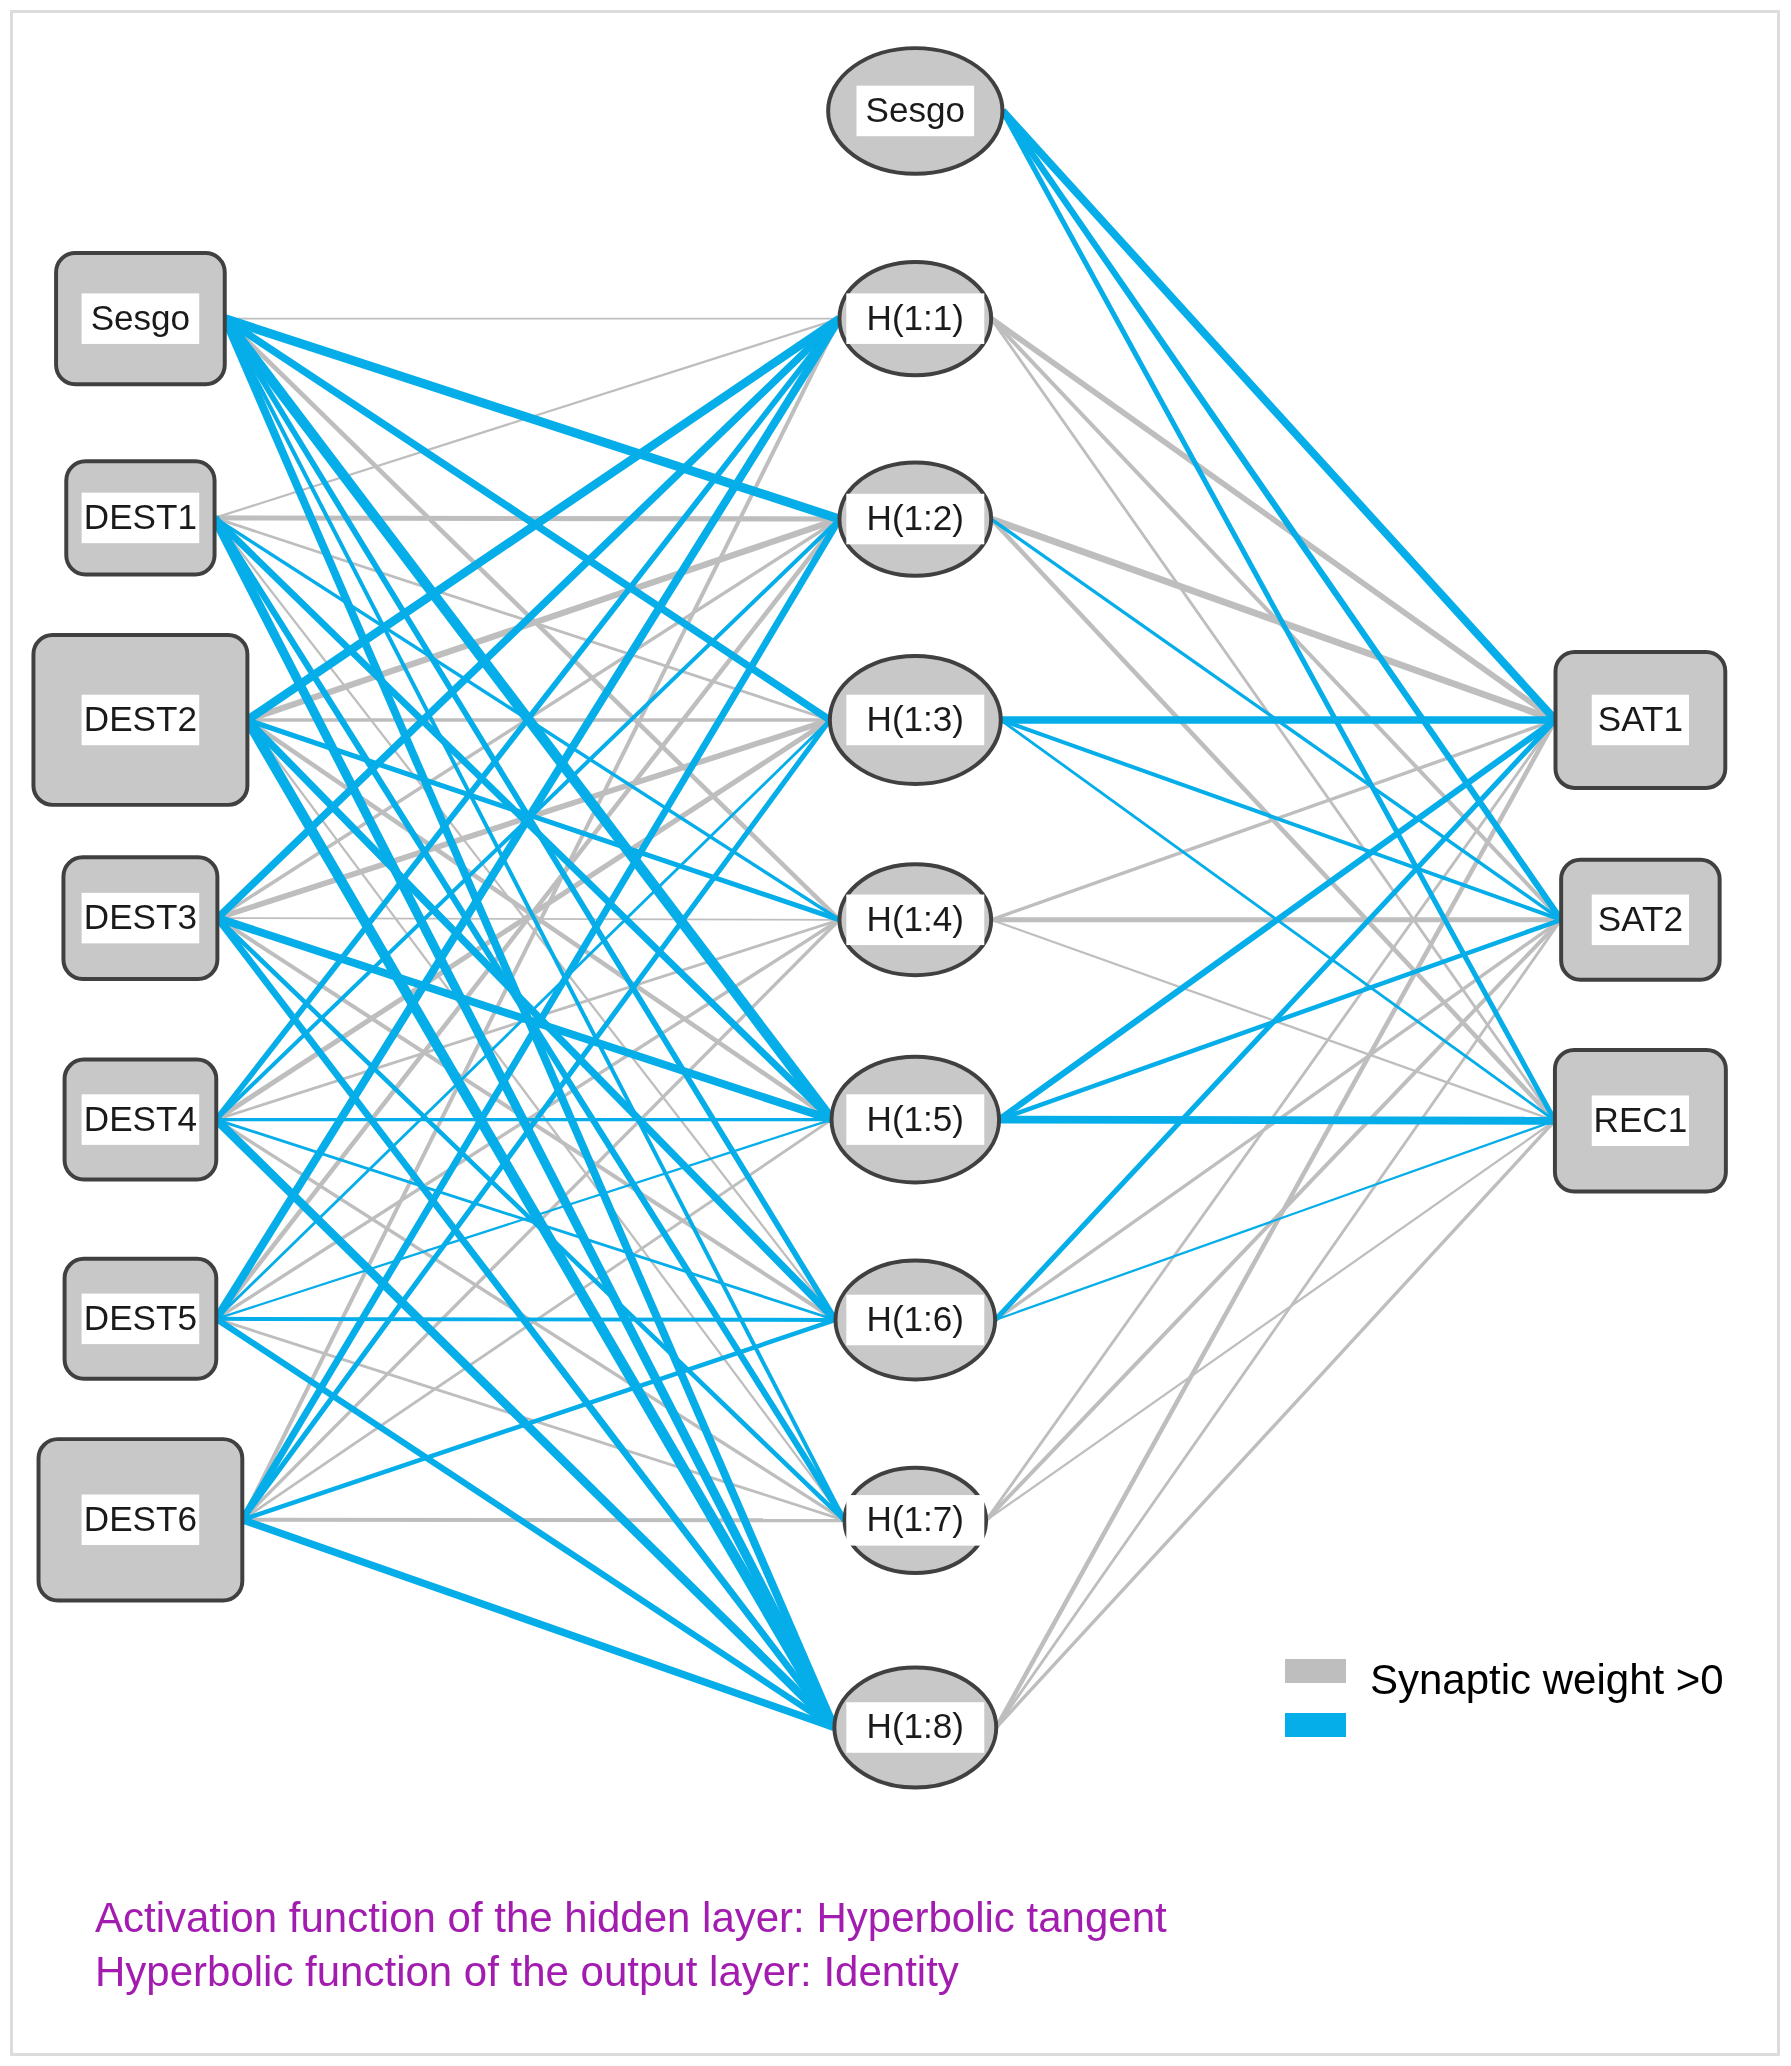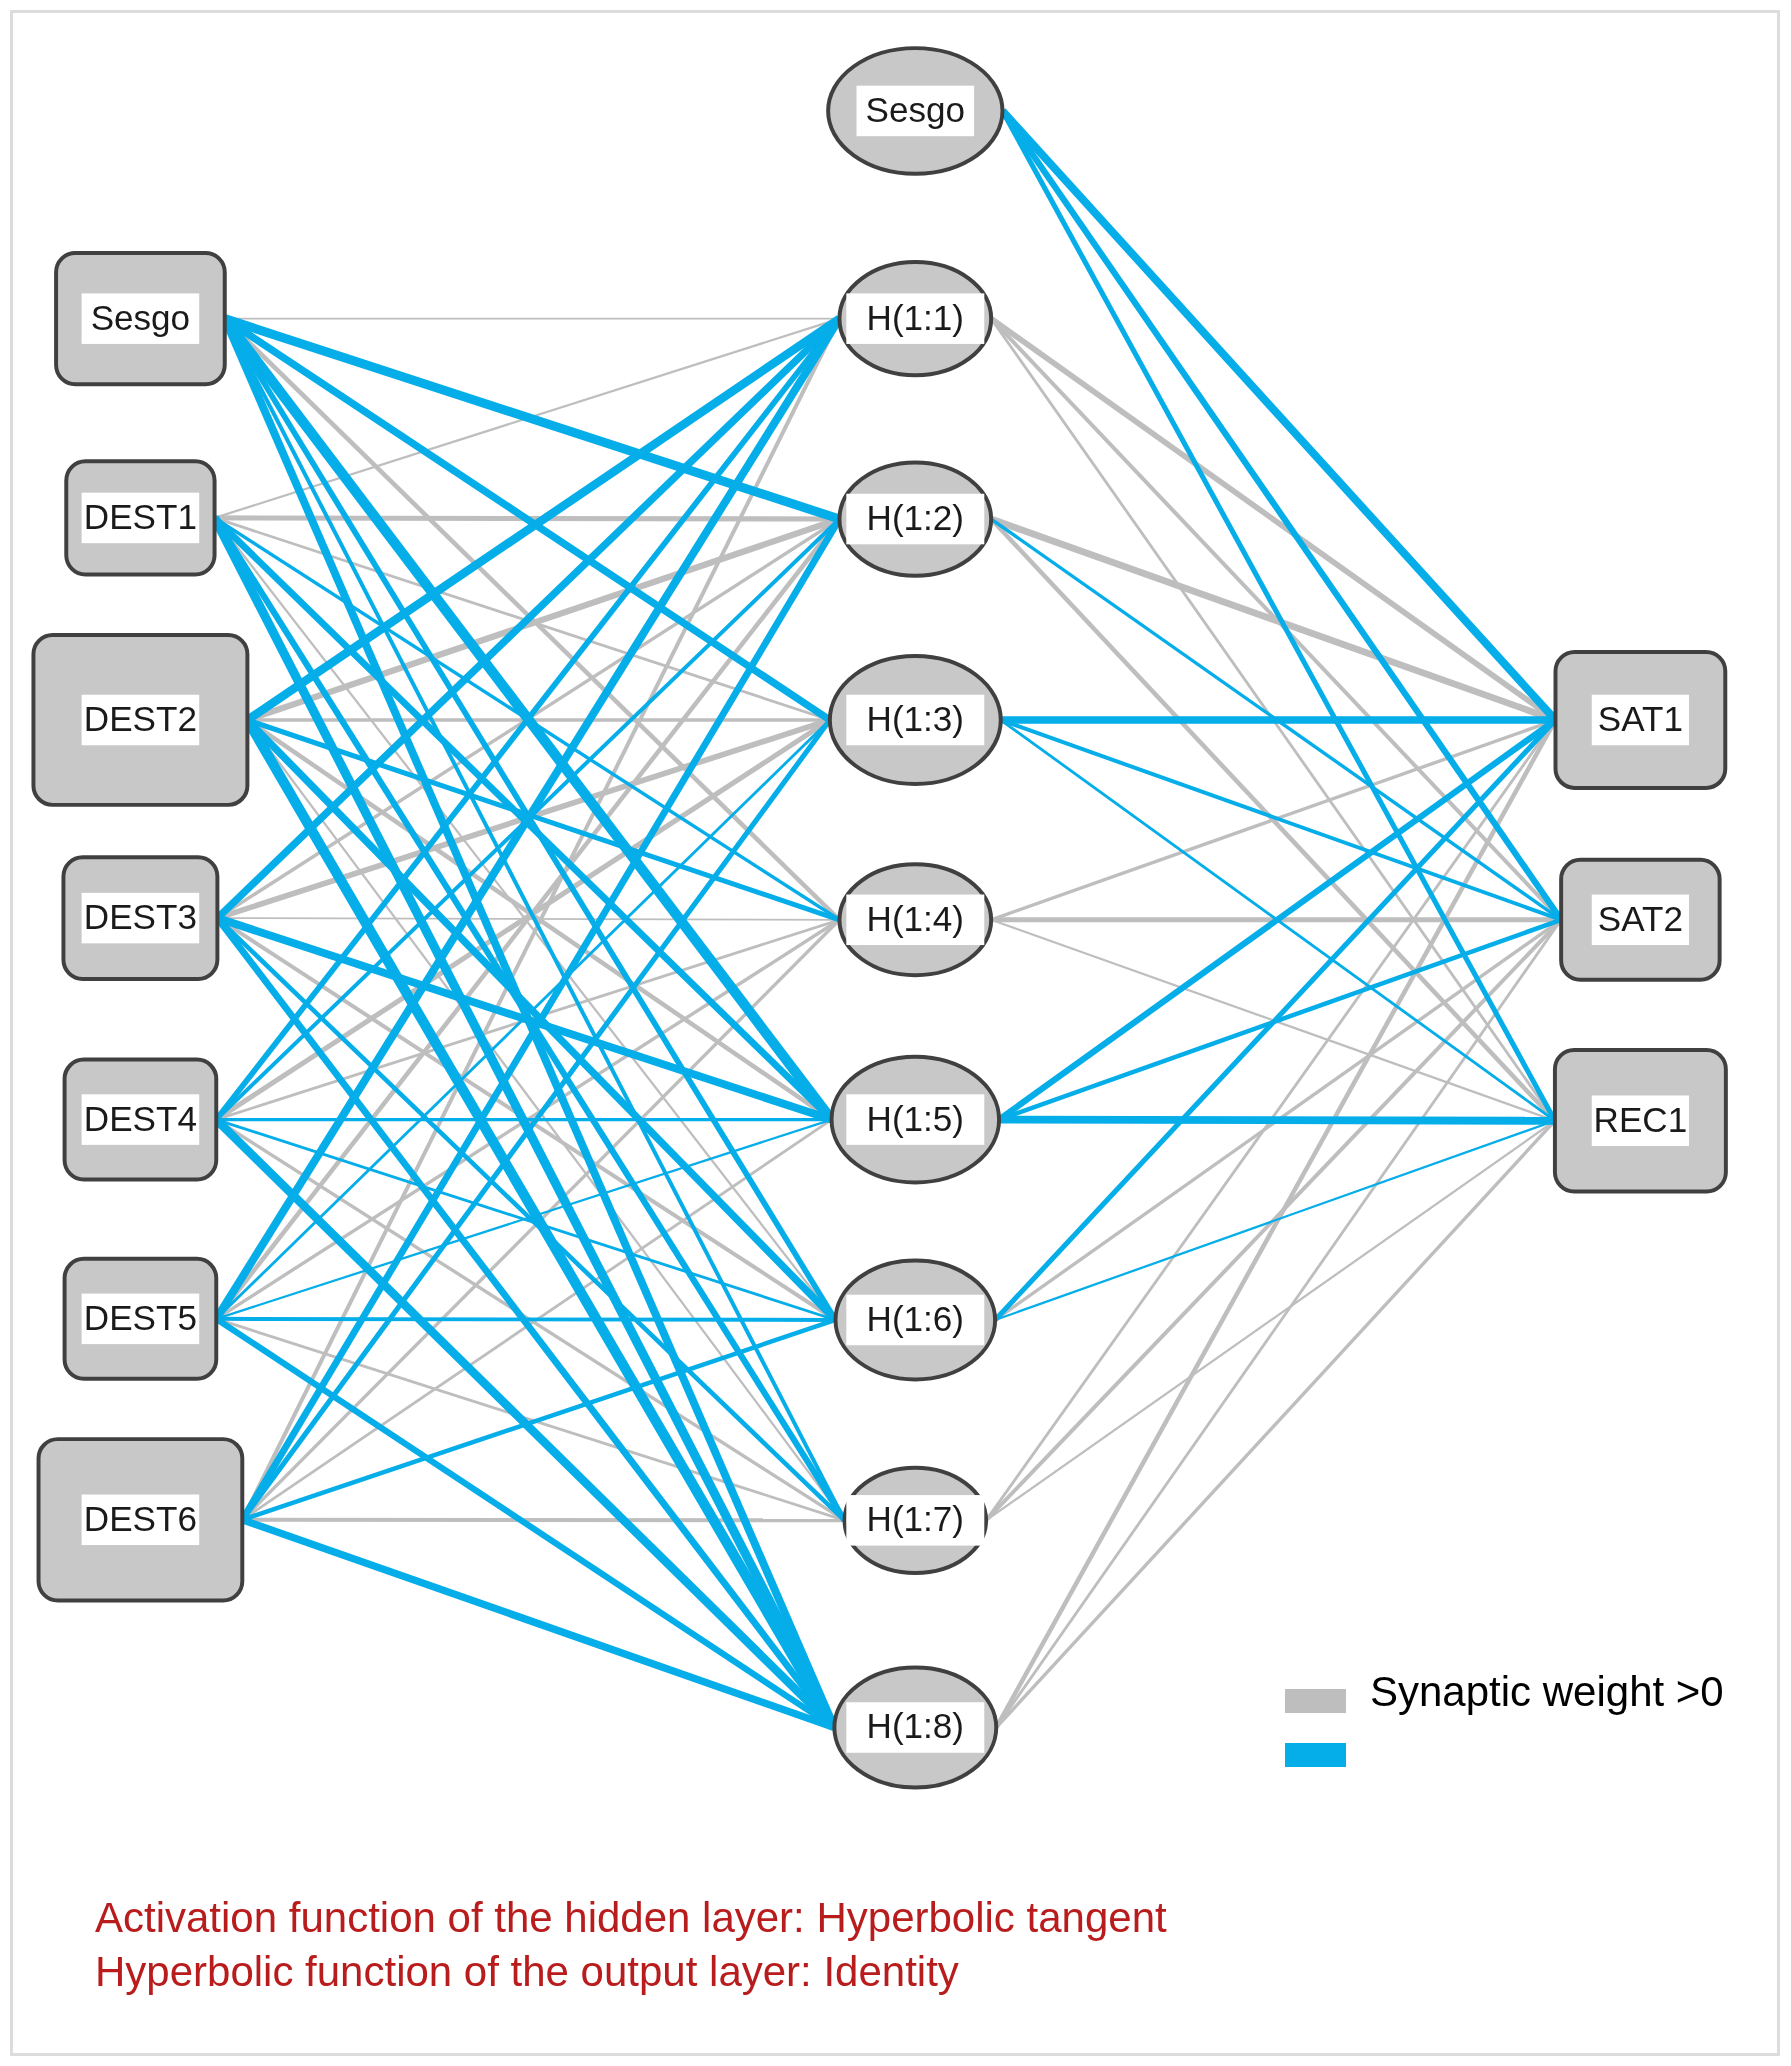--- a/index.html
+++ b/index.html
@@ -1,25 +1,25 @@
 <!DOCTYPE html>
 <html style="font-size:9px"><head>
 <meta charset="utf-8">
 <style>
   html,body{margin:0;padding:0;background:#ffffff;}
   body{font-family:"Liberation Sans",sans-serif;}
   #canvas{position:relative;width:1791px;height:2066px;background:#ffffff;overflow:hidden;}
   #frame{position:absolute;left:9.6px;top:9.6px;width:1770px;height:2046px;border:3.4px solid #dcdcdc;box-sizing:border-box;background:#ffffff;}
   #net{position:absolute;left:0;top:0;width:1791px;height:2066px;}
   .legend{position:absolute;left:1285px;top:1659px;width:453px;}
-  .legend-row{display:flex;align-items:flex-end;height:54px;}
+  .legend-row{display:flex;align-items:flex-start;height:54px;}
   .swatch{width:61px;height:24px;flex:0 0 auto;margin-right:24px;}
   .legend-label{font-size:42px;color:#000000;white-space:nowrap;line-height:1;}
   .captions{position:absolute;left:95px;top:1891px;}
-  .caption-line{font-size:42px;color:#b91c1c;line-height:1.28;white-space:nowrap;}
+  .caption-line{font-size:42px;color:#a21caf;line-height:1.28;white-space:nowrap;}
   .nodetext{font-size:62px;fill:#1a1a1a;font-family:"Liberation Sans",sans-serif;dominant-baseline:middle;text-anchor:middle;}
 </style>
 </head>
 <body>
 
 <div id="canvas">
   <div id="frame"></div>
 
   <svg id="net" viewBox="0 0 3164 3650" xmlns="http://www.w3.org/2000/svg">
     <g id="edges-layer">

